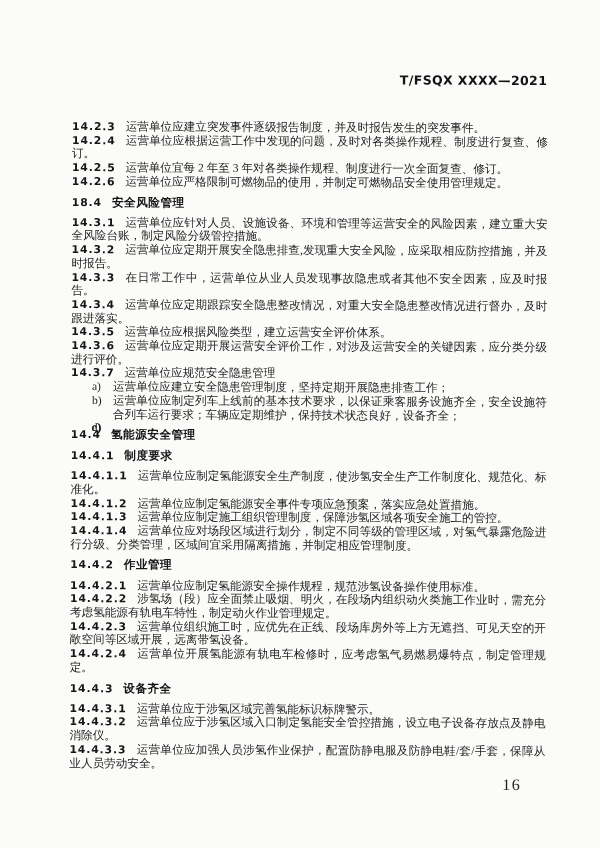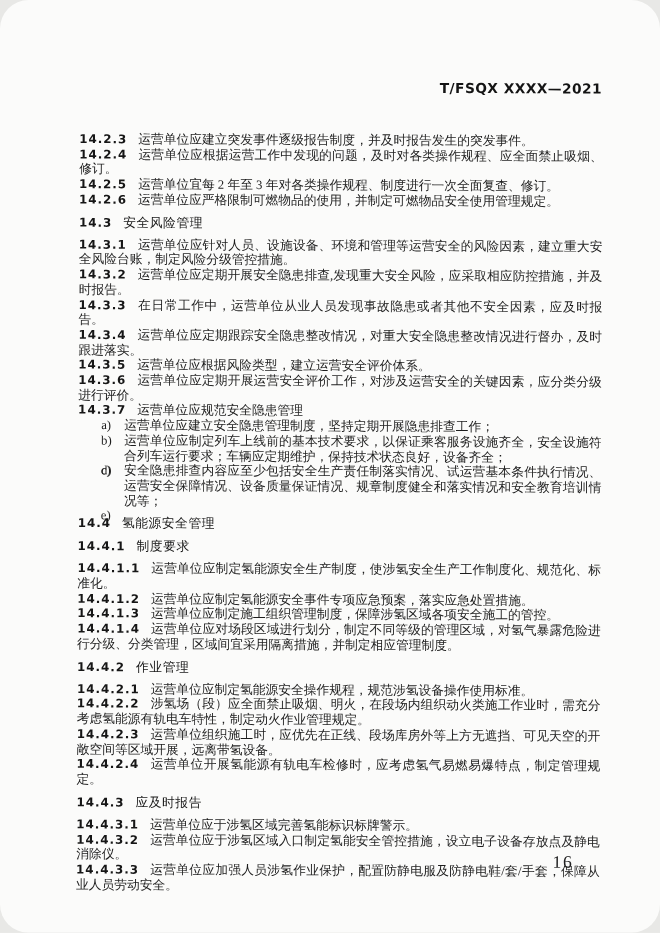--- a/index.html
+++ b/index.html
@@ -1,21 +1,20 @@
 <!DOCTYPE html>
 <html><head>
 <meta charset="utf-8">
 <style>
   html,body { margin:0; padding:0; background:#e8e8e6; }
   .page {
     position:relative; width:600px; height:848px; margin:0 auto;
     background:#fbfbfa; overflow:hidden;
     font-family:"Liberation Serif","DejaVu Serif",serif;
     color:#1d1d1d;
-    border-radius:26px;
   }
   .tilt { position:absolute; inset:0; transform:rotate(0.25deg); transform-origin:50% 45%; }
   .doc-ref {
     position:absolute; top:72px; right:54px;
     font-family:"DejaVu Sans","Liberation Sans",sans-serif;
     font-weight:700; font-size:12.5px; letter-spacing:0.4px; color:#141414;
   }
   .content { position:absolute; left:71px; top:121px; width:476px; }
   .content p {
     margin:0; font-size:11.6px; line-height:13.7px;
@@ -23,76 +22,76 @@
     color:#1d1d1d;
   }
   .num {
     font-family:"DejaVu Sans","Liberation Sans",sans-serif;
     font-weight:700; font-size:10.8px; letter-spacing:0.9px;
     margin-right:10px; white-space:nowrap; color:#161616;
   }
   .hd { margin-top:7px !important; margin-bottom:6.5px !important; }
   .hd .txt {
     font-family:"DejaVu Sans","Liberation Sans",sans-serif;
-    font-weight:400; font-size:11.6px; letter-spacing:0.5px; color:#161616;
+    font-weight:700; font-size:11.6px; letter-spacing:0.5px; color:#161616;
   }
   .sub { position:relative; padding-left:42px; }
   .sub .lbl { position:absolute; left:21px; top:0; font-size:11.6px; }
   .pageno {
     position:absolute; top:775px; left:504px;
     font-size:16px; letter-spacing:1.5px; color:#222;
   }
 </style>
 </head>
 <body>
 
 <div class="page">
   <div class="tilt">
 
     <div class="doc-ref">T/FSQX XXXX—2021</div>
 
     <div class="content">
 
       <p><span class="num">14.2.3</span><span class="txt">运营单位应建立突发事件逐级报告制度，并及时报告发生的突发事件。</span></p>
-      <p><span class="num">14.2.4</span><span class="txt">运营单位应根据运营工作中发现的问题，及时对各类操作规程、应全面禁止吸烟、修订。</span></p>
+      <p><span class="num">14.2.4</span><span class="txt">运营单位应根据运营工作中发现的问题，及时对各类操作规程、制度进行复查、修订。</span></p>
       <p><span class="num">14.2.5</span><span class="txt">运营单位宜每 2 年至 3 年对各类操作规程、制度进行一次全面复查、修订。</span></p>
       <p><span class="num">14.2.6</span><span class="txt">运营单位应严格限制可燃物品的使用，并制定可燃物品安全使用管理规定。</span></p>
 
-      <p class="hd"><span class="num">14.3</span><span class="txt">安全风险管理</span></p>
+      <p class="hd"><span class="num">18.4</span><span class="txt">安全风险管理</span></p>
 
       <p><span class="num">14.3.1</span><span class="txt">运营单位应针对人员、设施设备、环境和管理等运营安全的风险因素，建立重大安全风险台账，制定风险分级管控措施。</span></p>
       <p><span class="num">14.3.2</span><span class="txt">运营单位应定期开展安全隐患排查,发现重大安全风险，应采取相应防控措施，并及时报告。</span></p>
       <p><span class="num">14.3.3</span><span class="txt">在日常工作中，运营单位从业人员发现事故隐患或者其他不安全因素，应及时报告。</span></p>
       <p><span class="num">14.3.4</span><span class="txt">运营单位应定期跟踪安全隐患整改情况，对重大安全隐患整改情况进行督办，及时跟进落实。</span></p>
       <p><span class="num">14.3.5</span><span class="txt">运营单位应根据风险类型，建立运营安全评价体系。</span></p>
       <p><span class="num">14.3.6</span><span class="txt">运营单位应定期开展运营安全评价工作，对涉及运营安全的关键因素，应分类分级进行评价。</span></p>
       <p><span class="num">14.3.7</span><span class="txt">运营单位应规范安全隐患管理</span></p>
 
       <p class="sub"><span class="lbl">a)</span><span class="txt">运营单位应建立安全隐患管理制度，坚持定期开展隐患排查工作；</span></p>
       <p class="sub"><span class="lbl">b)</span><span class="txt">运营单位应制定列车上线前的基本技术要求，以保证乘客服务设施齐全，安全设施符合列车运行要求；车辆应定期维护，保持技术状态良好，设备齐全；</span></p>
       <p class="sub"><span class="lbl">c)</span></p>
-      <p class="sub"><span class="lbl">d)</span><span class="txt">安全隐患排查内容应至少包括安全生产责任制落实情况、试运营基本条件执行情况、运营安全保障情况、设备质量保证情况、规章制度健全和落实情况和安全教育培训情况等；</span></p>
+      <p class="sub"><span class="lbl">d)</span></p>
       <p class="sub"><span class="lbl">e)</span></p>
 
       <p class="hd"><span class="num">14.4</span><span class="txt">氢能源安全管理</span></p>
       <p class="hd"><span class="num">14.4.1</span><span class="txt">制度要求</span></p>
 
       <p><span class="num">14.4.1.1</span><span class="txt">运营单位应制定氢能源安全生产制度，使涉氢安全生产工作制度化、规范化、标准化。</span></p>
       <p><span class="num">14.4.1.2</span><span class="txt">运营单位应制定氢能源安全事件专项应急预案，落实应急处置措施。</span></p>
       <p><span class="num">14.4.1.3</span><span class="txt">运营单位应制定施工组织管理制度，保障涉氢区域各项安全施工的管控。</span></p>
       <p><span class="num">14.4.1.4</span><span class="txt">运营单位应对场段区域进行划分，制定不同等级的管理区域，对氢气暴露危险进行分级、分类管理，区域间宜采用隔离措施，并制定相应管理制度。</span></p>
 
       <p class="hd"><span class="num">14.4.2</span><span class="txt">作业管理</span></p>
 
       <p><span class="num">14.4.2.1</span><span class="txt">运营单位应制定氢能源安全操作规程，规范涉氢设备操作使用标准。</span></p>
       <p><span class="num">14.4.2.2</span><span class="txt">涉氢场（段）应全面禁止吸烟、明火，在段场内组织动火类施工作业时，需充分考虑氢能源有轨电车特性，制定动火作业管理规定。</span></p>
       <p><span class="num">14.4.2.3</span><span class="txt">运营单位组织施工时，应优先在正线、段场库房外等上方无遮挡、可见天空的开敞空间等区域开展，远离带氢设备。</span></p>
       <p><span class="num">14.4.2.4</span><span class="txt">运营单位开展氢能源有轨电车检修时，应考虑氢气易燃易爆特点，制定管理规定。</span></p>
 
-      <p class="hd"><span class="num">14.4.3</span><span class="txt">应及时报告</span></p>
+      <p class="hd"><span class="num">14.4.3</span><span class="txt">设备齐全</span></p>
 
       <p><span class="num">14.4.3.1</span><span class="txt">运营单位应于涉氢区域完善氢能标识标牌警示。</span></p>
       <p><span class="num">14.4.3.2</span><span class="txt">运营单位应于涉氢区域入口制定氢能安全管控措施，设立电子设备存放点及静电消除仪。</span></p>
       <p><span class="num">14.4.3.3</span><span class="txt">运营单位应加强人员涉氢作业保护，配置防静电服及防静电鞋/套/手套，保障从业人员劳动安全。</span></p>
 
     </div>
 
     <div class="pageno">16</div>
 
   </div>

